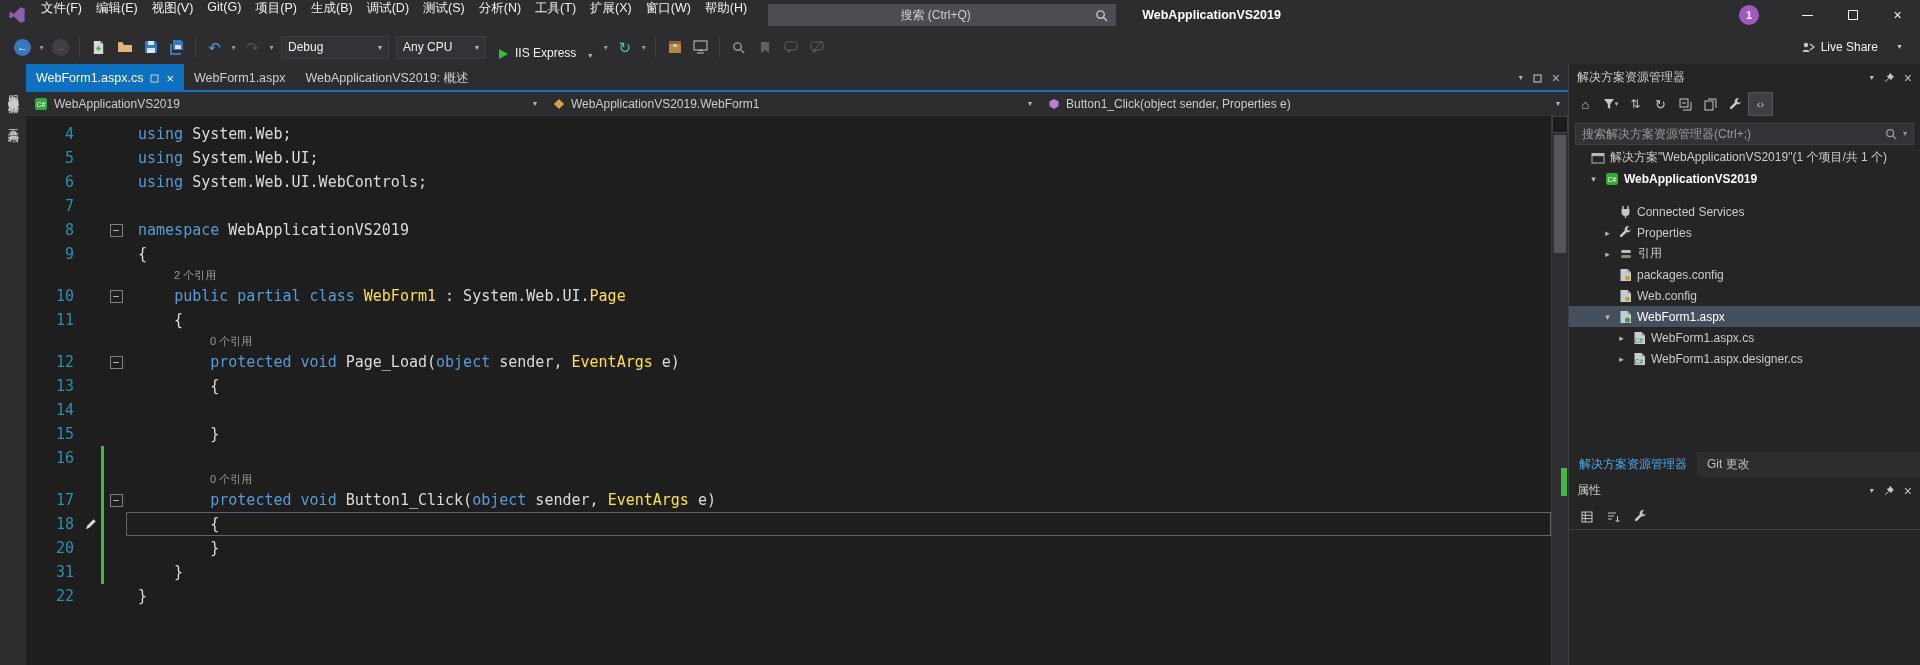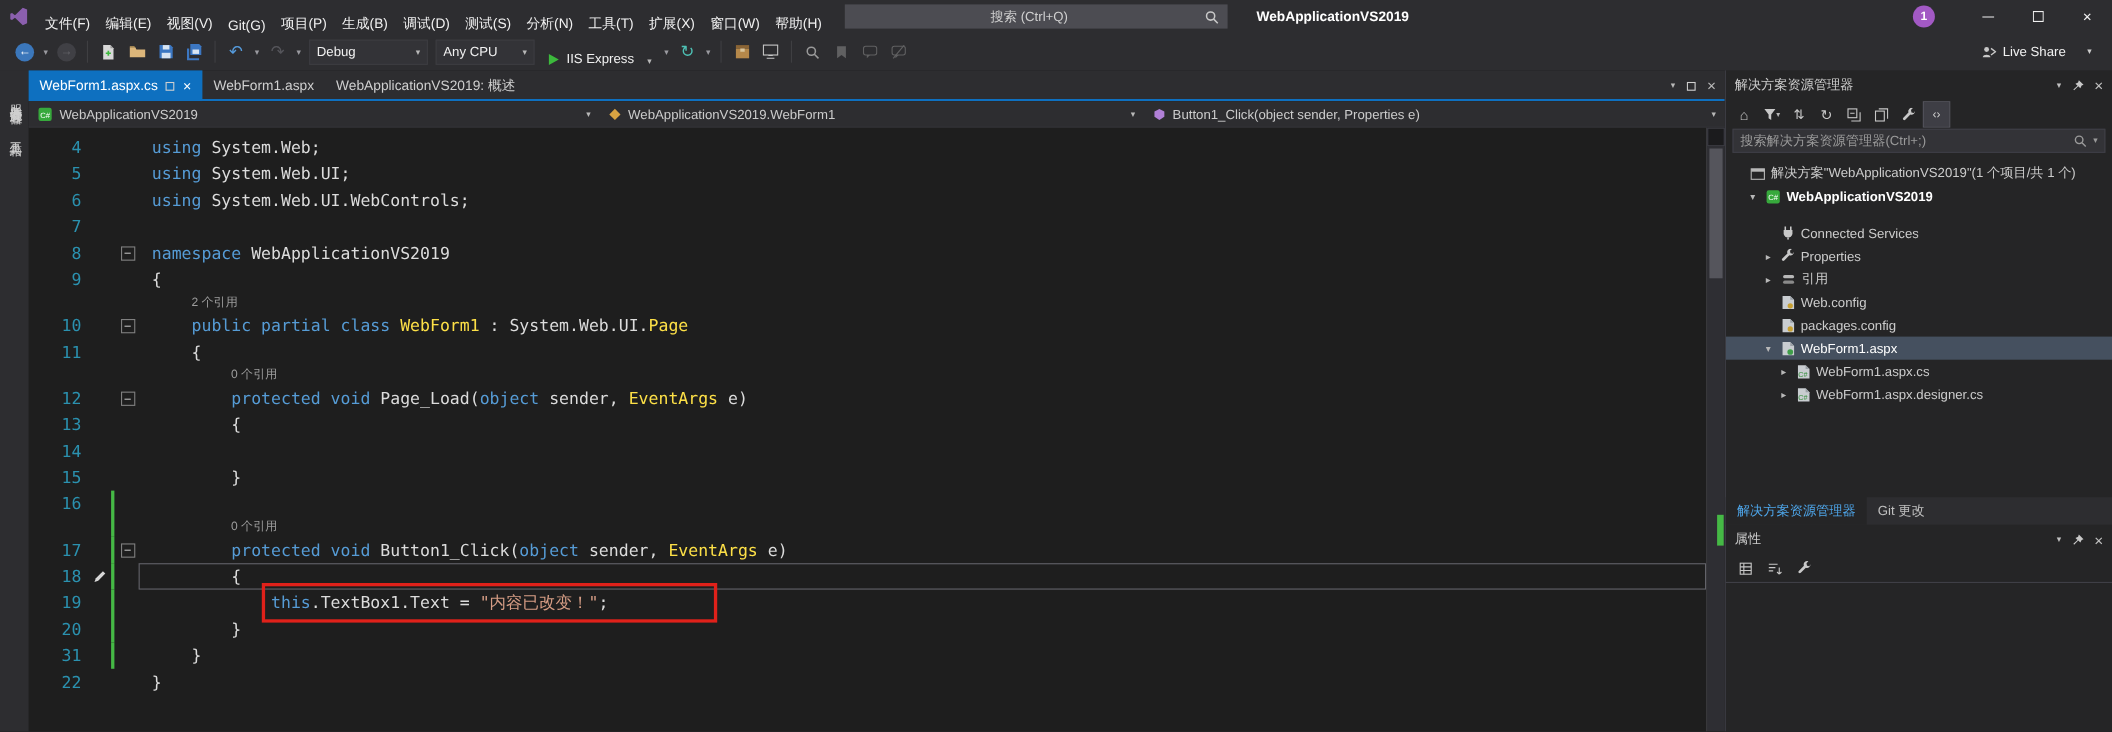--- a/index.html
+++ b/index.html
@@ -3,21 +3,21 @@
 <meta charset="utf-8">
 <style>
   *{margin:0;padding:0;box-sizing:border-box}
   html,body{width:1920px;height:665px;overflow:hidden;background:#2d2d30;
     font-family:"Liberation Sans",sans-serif;font-size:12px;color:#cccccc}
   .app{width:1920px;height:665px;display:flex;flex-direction:column;background:#2d2d30}
 
   
   .titlebar{flex:0 0 30px;display:flex;align-items:center;background:#2d2d30}
   .vs-logo{width:34px;display:flex;justify-content:center;align-items:center}
-  .menubar{display:flex;height:100%;align-items:flex-end}
+  .menubar{display:flex;height:100%;align-items:flex-start}
   .menu-item{padding:0 7px;display:flex;align-items:center;font-size:12.5px;color:#f1f1f1;cursor:default}
   .qsearch{width:348px;height:22px;margin-left:14px;background:#4c4c52;display:flex;align-items:center;
     padding:0 8px;color:#d8d8d8;font-size:12px}
   .qsearch .ph{flex:1;text-align:center;color:#d0d0d0}
   .wtitle{margin-left:26px;color:#ffffff;font-weight:bold;font-size:12.5px;white-space:nowrap}
   .tspace{flex:1}
   .user-badge{width:20px;height:20px;border-radius:50%;background:#a259c4;color:#fff;display:flex;
     align-items:center;justify-content:center;font-size:11px;font-weight:bold;margin-right:26px}
   .wbtn{width:45px;height:30px;display:flex;align-items:center;justify-content:center;color:#f1f1f1}
 
@@ -90,21 +90,21 @@
 
   
   .right-panel{flex:0 0 352px;background:#252526;border-left:1px solid #3f3f46;display:flex;
     flex-direction:column;font-size:12px;min-height:0}
   .phead{flex:0 0 27px;display:flex;align-items:center;padding:0 8px;color:#cccccc}
   .phead .ptitle{flex:1;white-space:nowrap;overflow:hidden}
   .phead-icons{display:flex;align-items:center;gap:9px;color:#c0c0c0}
   .se-toolbar{flex:0 0 26px;display:flex;align-items:center;gap:2px;padding:0 5px}
   .sebtn{width:23px;height:22px;display:flex;align-items:center;justify-content:center}
   .sebtn.pressed{background:#3e3e45;outline:1px solid #55555e}
-  .se-searchwrap{flex:0 0 28px;display:flex;align-items:flex-start;padding:0 6px}
+  .se-searchwrap{flex:0 0 28px;display:flex;align-items:flex-end;padding:0 6px}
   .se-search{flex:1;height:22px;background:#333337;border:1px solid #3f3f46;display:flex;align-items:center;
     padding:0 6px;color:#9a9a9a;gap:6px}
   .se-search .ph{flex:1;white-space:nowrap;overflow:hidden}
   .tree{flex:1;overflow:hidden;padding-top:2px}
   .trow{height:21px;display:flex;align-items:center;gap:5px;white-space:nowrap}
   .trow.selected{background:#45505f;color:#ffffff}
   .texp{width:13px;text-align:center;font-size:9px;color:#b8b8b8;flex:0 0 13px}
   .tlabel{overflow:hidden;text-overflow:ellipsis}
   .tlabel.bold{font-weight:bold;color:#ffffff}
   .panel-tabs{flex:0 0 25px;background:#2d2d30;display:flex;align-items:stretch}
@@ -537,29 +537,20 @@
                   </svg>
                 </span>
               </div>
               <div class="gut-chg">
                 <span class="chgbar"></span>
               </div>
               <div class="gut-fold"></div>
               <div class="code-text current"><span class="tk-pl">        {</span></div>
             </div>
             <div class="code-row">
-              <div class="gut-num">19</div>
-              <div class="gut-glyph"></div>
-              <div class="gut-chg">
-                <span class="chgbar"></span>
-              </div>
-              <div class="gut-fold"></div>
-              <div class="code-text"><span class="tk-pl">            </span><span class="red-box"><span class="tk-kw">this</span><span class="tk-pl">.TextBox1.Text = </span><span class="tk-st">"内容已改变！"</span><span class="tk-pl">;</span></span></div>
-            </div>
-            <div class="code-row">
               <div class="gut-num">20</div>
               <div class="gut-glyph"></div>
               <div class="gut-chg">
                 <span class="chgbar"></span>
               </div>
               <div class="gut-fold"></div>
               <div class="code-text"><span class="tk-pl">        }</span></div>
             </div>
             <div class="code-row">
               <div class="gut-num">31</div>
@@ -724,32 +715,32 @@
           </div>
           <div class="trow" style="padding-left: 32px;">
             <span class="texp"></span>
             <span class="icn">
               <svg width="13" height="14" viewBox="0 0 13 14">
                 <path d="M1.5 1h7L12 4.5V13H1.5z" fill="#c9cdd1"></path>
                 <path d="M8.5 1v3.5H12z" fill="#9aa0a6"></path>
                 <circle cx="8.5" cy="10" r="2.4" fill="#c8a032"></circle>
               </svg>
             </span>
-            <span class="tlabel">Web.config</span>
+            <span class="tlabel">packages.config</span>
           </div>
           <div class="trow" style="padding-left: 32px;">
             <span class="texp"></span>
             <span class="icn">
               <svg width="13" height="14" viewBox="0 0 13 14">
                 <path d="M1.5 1h7L12 4.5V13H1.5z" fill="#c9cdd1"></path>
                 <path d="M8.5 1v3.5H12z" fill="#9aa0a6"></path>
                 <circle cx="8.5" cy="10" r="2.4" fill="#c8a032"></circle>
               </svg>
             </span>
-            <span class="tlabel">packages.config</span>
+            <span class="tlabel">Web.config</span>
           </div>
           <div class="trow selected" style="padding-left: 32px;">
             <span class="texp">▾</span>
             <span class="icn">
               <svg width="13" height="14" viewBox="0 0 13 14">
                 <path d="M1.5 1h7L12 4.5V13H1.5z" fill="#c9cdd1"></path>
                 <path d="M8.5 1v3.5H12z" fill="#9aa0a6"></path>
                 <circle cx="8.5" cy="10" r="2.6" fill="#3f9e49"></circle>
               </svg>
             </span>

